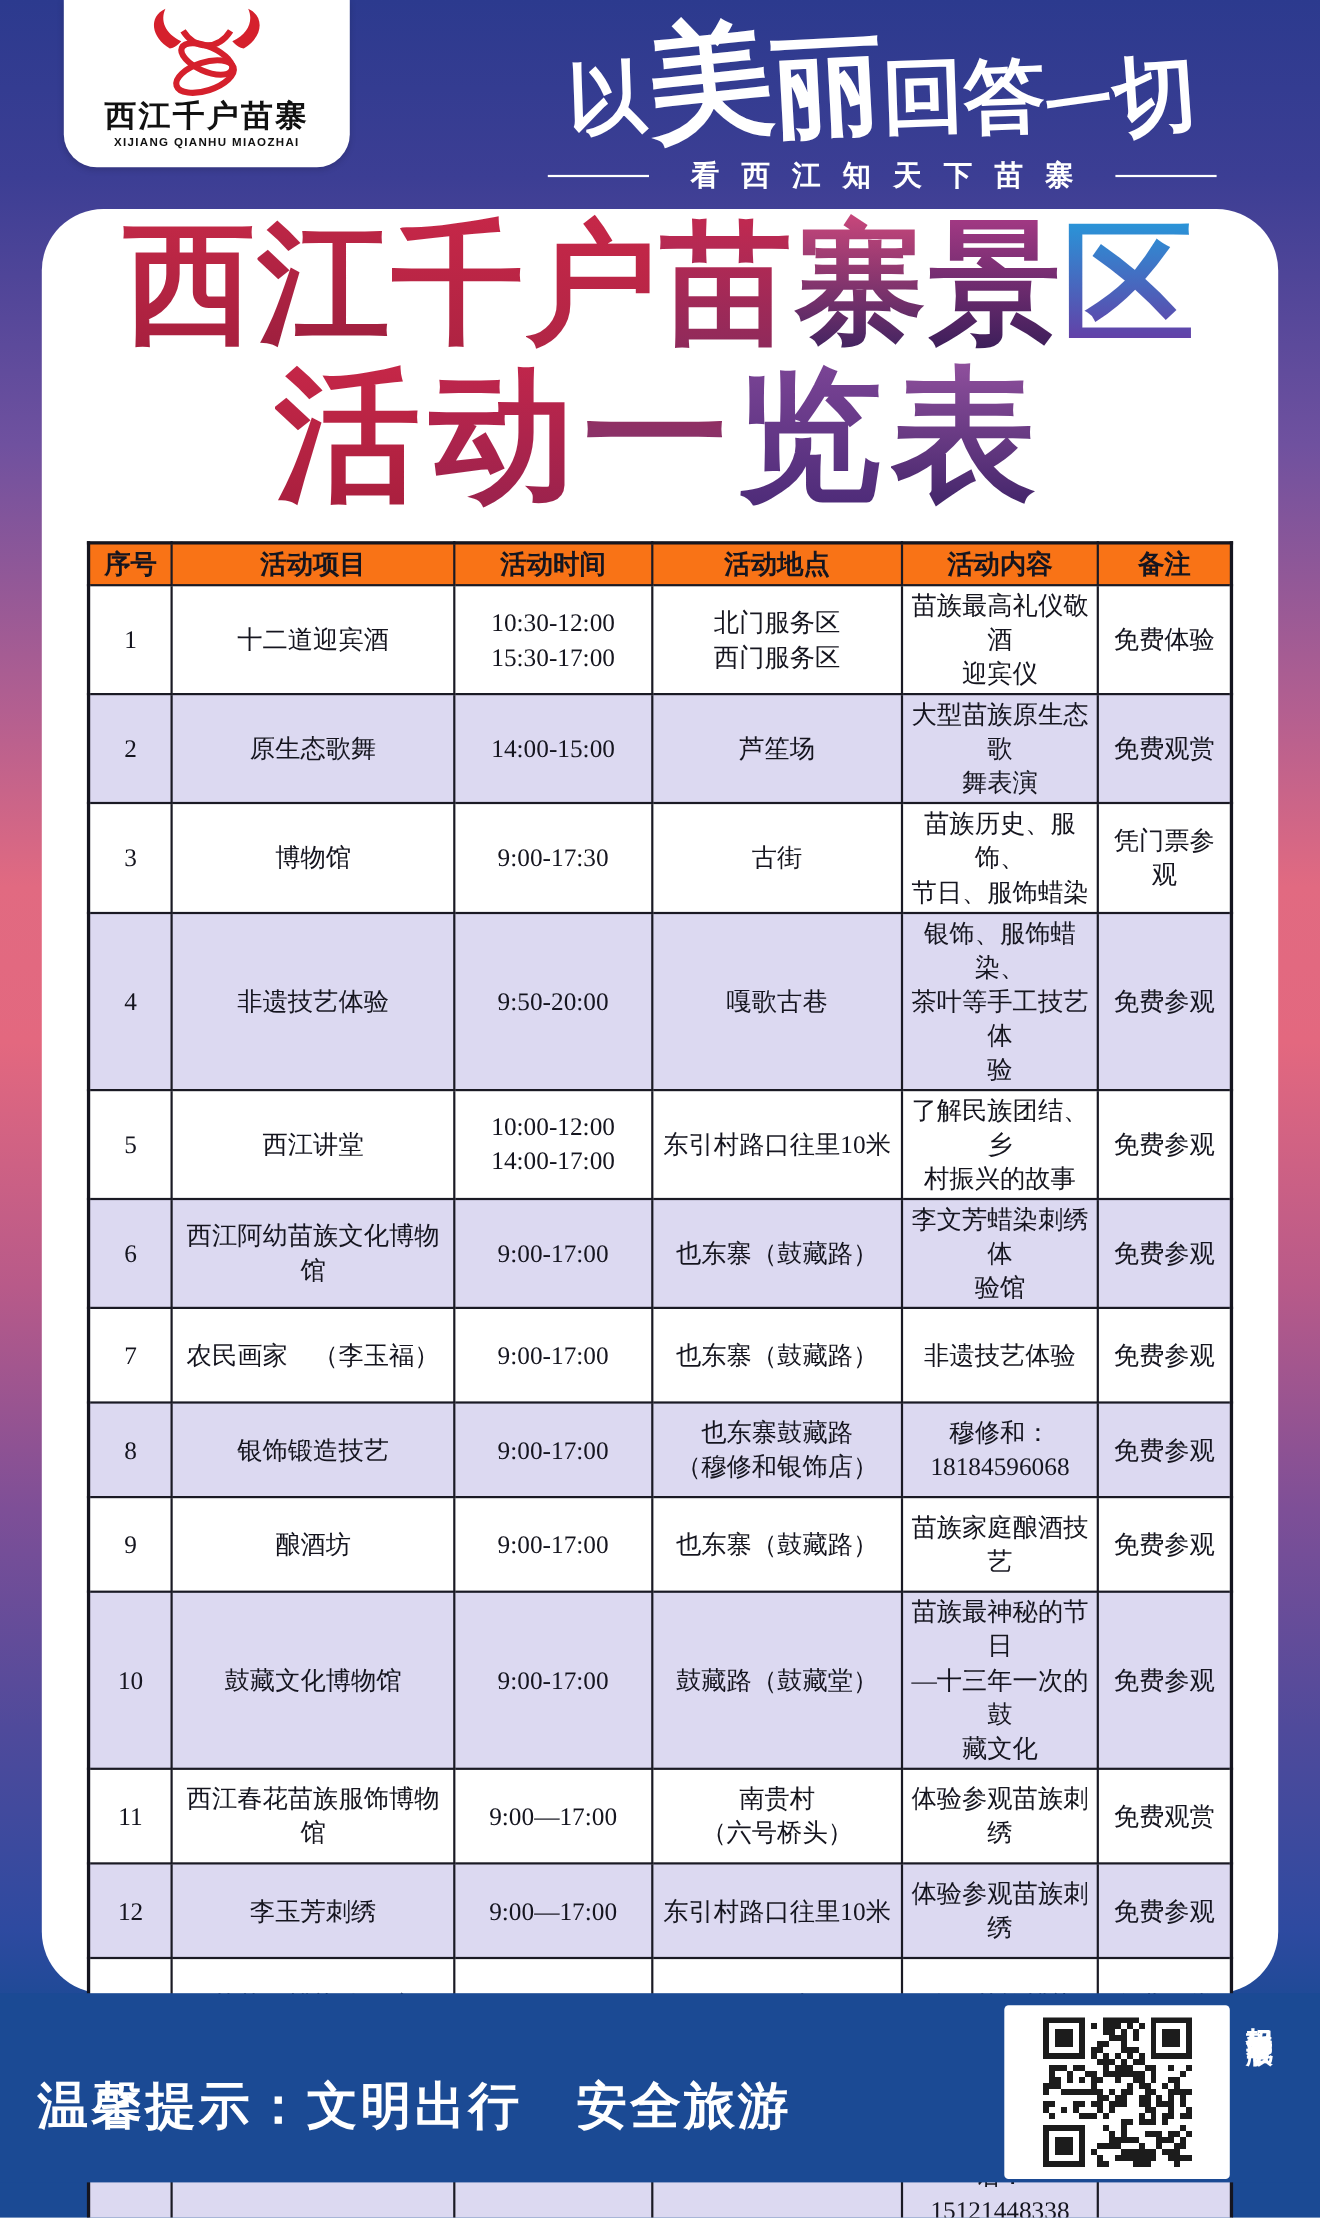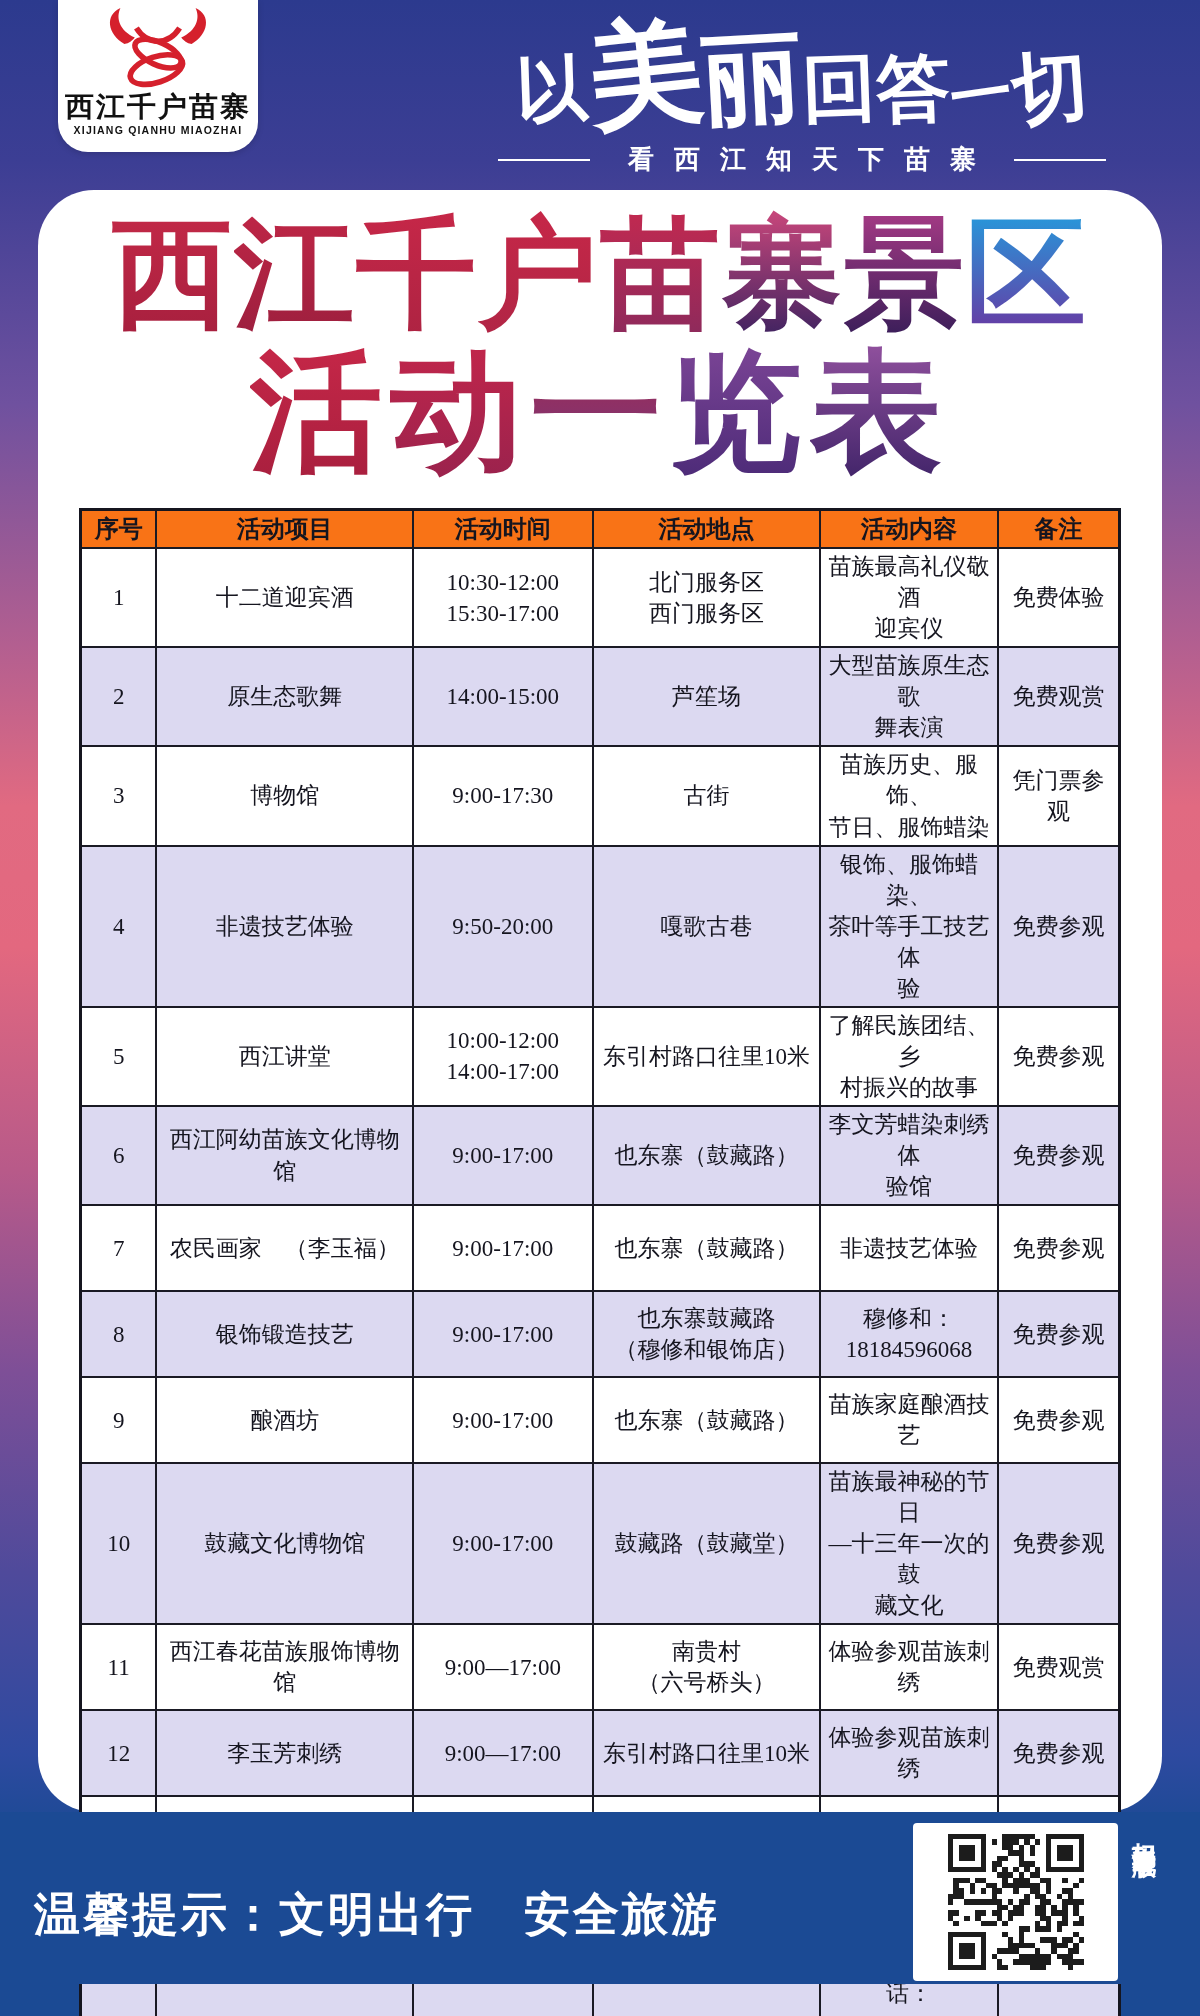--- a/index.html
+++ b/index.html
@@ -17,21 +17,21 @@
       #e3687f 47%,
       #b85a89 58%,
       #7e4f97 68%,
       #4f4a9b 78%,
       #2e4aa0 87%,
       #1b4a94 91%);
   }
 
   
   .logo-badge{
-    position:absolute;left:58px;top:0;width:200px;height:152px;
+    position:absolute;left:58px;top:0;width:260px;height:152px;
     background:#fff;border-radius:0 0 30px 30px;
     display:flex;flex-direction:column;align-items:center;justify-content:flex-start;
     box-shadow:0 2px 6px rgba(0,0,0,.15);
   }
   .logo-mark{width:120px;height:88px;margin-top:4px;}
   .logo-cn{
     font-size:29px;font-weight:900;color:#111;letter-spacing:2px;
     line-height:1;font-family:"Liberation Sans",sans-serif;transform:scaleY(.95);
   }
   .logo-en{
@@ -58,21 +58,21 @@
   .slogan-sub-text{
     font-size:26px;font-weight:700;letter-spacing:20px;color:#fff;
     font-family:"Liberation Sans",sans-serif;text-indent:20px;
   }
 
   
   .card{
     position:absolute;left:38px;top:190px;width:1124px;height:1622px;
     background:#fff;border-radius:56px;
   }
-  .title{margin:0;padding-top:20px;text-align:center;}
+  .title{margin:0;padding-top:4px;text-align:center;}
   .title-line{
     font-family:"Liberation Serif",serif;font-weight:900;line-height:1.08;
     white-space:nowrap;
   }
   .title-line1{font-size:120px;letter-spacing:2px;}
   .title-line2{font-size:132px;letter-spacing:8px;margin-top:2px;}
   .title-line span{
     display:inline-block;
     -webkit-background-clip:text;background-clip:text;
     -webkit-text-fill-color:transparent;color:transparent;

